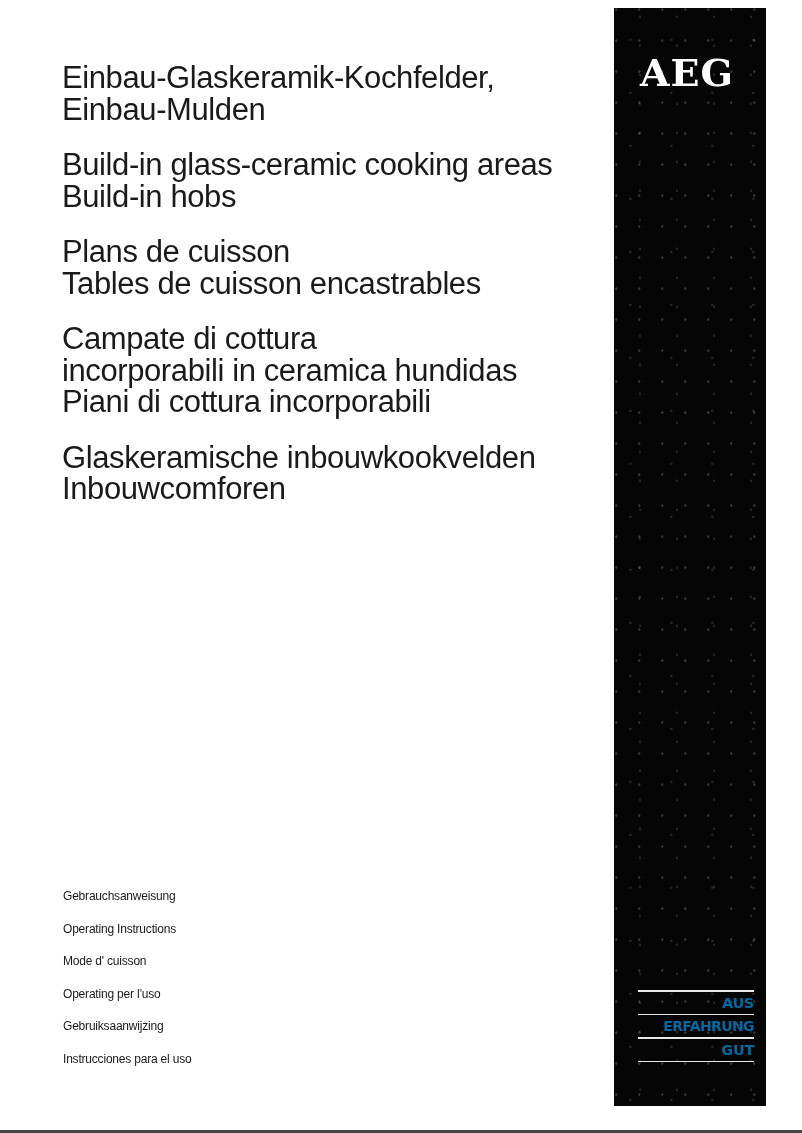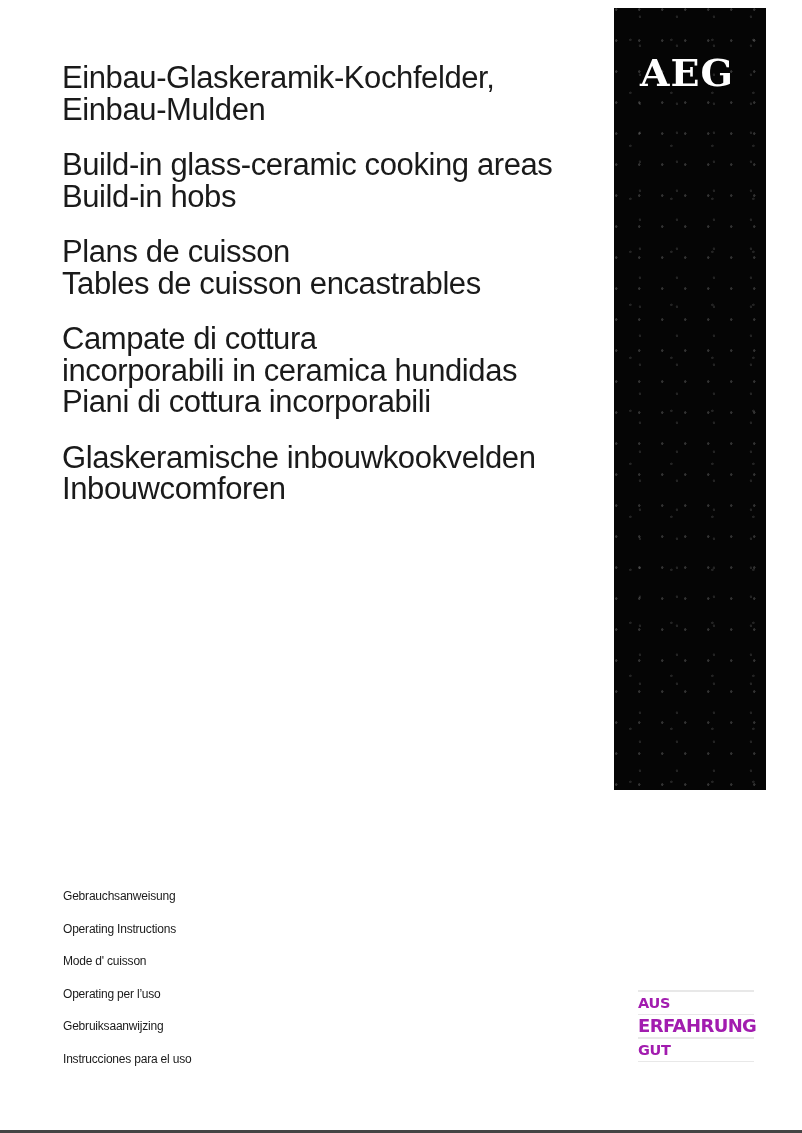--- a/index.html
+++ b/index.html
@@ -6,40 +6,40 @@
   body {
     width: 802px; height: 1133px; background: #ffffff; position: relative; overflow: hidden;
     font-family: "Liberation Sans", "DejaVu Sans", sans-serif; color: #1a1a1a;
   }
   .titles { position: absolute; left: 62px; top: 62px; width: 540px; }
   .group { margin-bottom: 24px; }
   .line { font-size: 31px; line-height: 31.5px; letter-spacing: -0.4px; white-space: nowrap; font-weight: 300; }
   .instructions { position: absolute; left: 63px; top: 880px; }
   .instr { font-size: 12px; line-height: 32.5px; letter-spacing: -0.2px; white-space: nowrap; }
   .band {
-    position: absolute; left: 614px; top: 8px; width: 152px; height: 782px;
+    position: absolute; left: 614px; top: 8px; width: 152px; height: 1098px;
     background: #050505;
     background-image:
       radial-gradient(circle at 10% 5%, rgba(255,255,255,0.18) 0 1px, transparent 1.5px),
       radial-gradient(circle at 70% 30%, rgba(255,255,255,0.12) 0 1px, transparent 1.5px),
       radial-gradient(circle at 40% 60%, rgba(255,255,255,0.12) 0 1px, transparent 1.5px);
     background-size: 23px 31px, 37px 29px, 41px 53px;
   }
   .logo {
     position: absolute; top: 42px; left: 0; width: 146px; text-align: center;
     color: #fff; font-family: "DejaVu Serif", "Liberation Serif", serif; font-weight: bold;
     font-size: 38px; letter-spacing: 1px;
   }
   .motto { position: absolute; left: 24px; top: 990px; width: 116px; }
   .rule { height: 1.5px; background: #e8e8e8; margin: 0; }
   .motto-word {
-    color: #a21caf; font-family: "DejaVu Sans", sans-serif; font-weight: bold; font-size: 14.5px;
-    text-align: left; line-height: 22px; letter-spacing: -0.3px;
+    color: #0369a1; font-family: "DejaVu Sans", sans-serif; font-weight: bold; font-size: 14.5px;
+    text-align: right; line-height: 22px; letter-spacing: -0.3px;
   }
-  .motto-word.wide { font-size: 18px; letter-spacing: -0.6px; }
+  .motto-word.wide { font-size: 14px; letter-spacing: -0.6px; }
   .bottom-rule { position: absolute; left: 0; top: 1130px; width: 802px; height: 3px; background: #444; }
 </style>
 </head>
 <body>
 
 <div class="titles">
   <div class="group">
     <div class="line">Einbau-Glaskeramik-Kochfelder,</div>
     <div class="line">Einbau-Mulden</div>
   </div>

